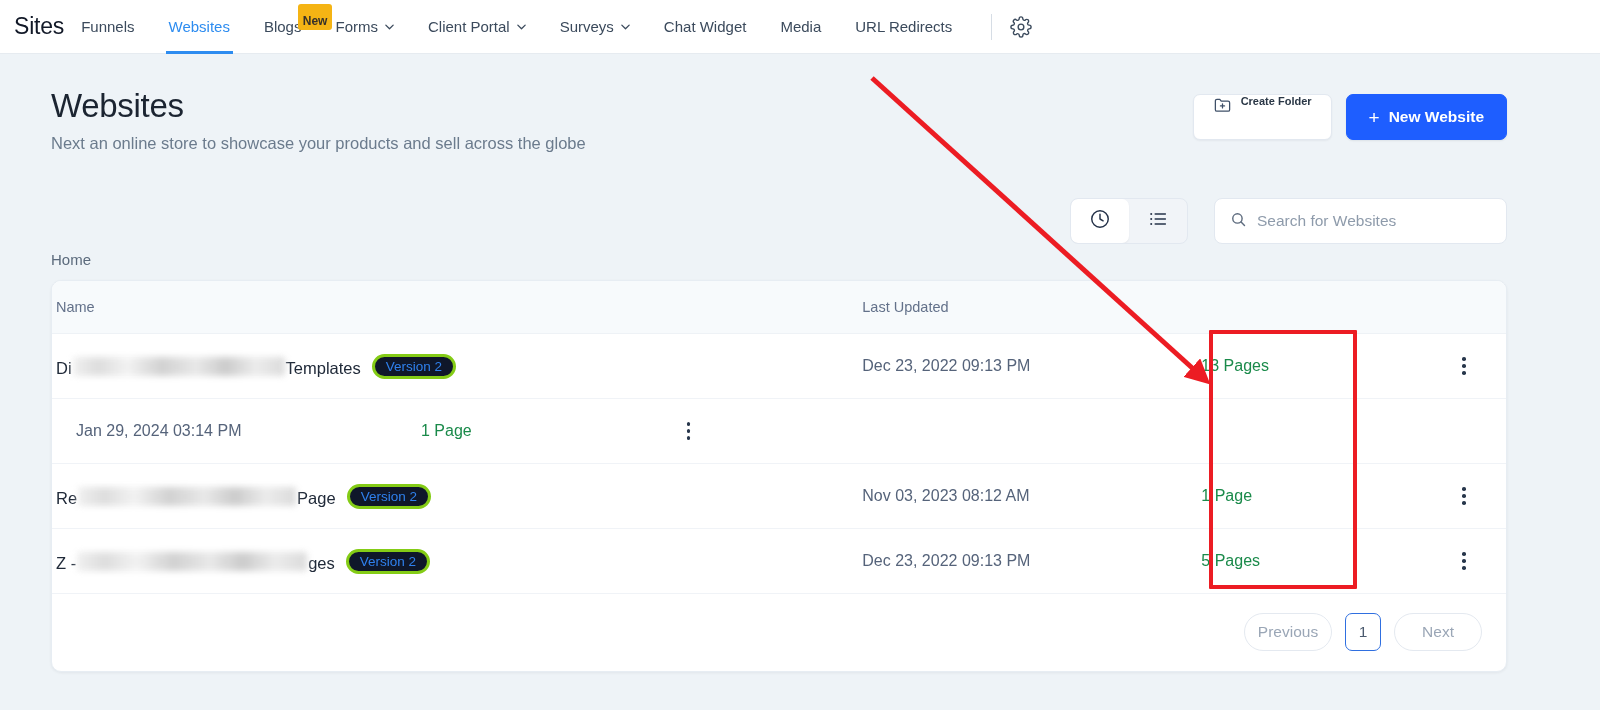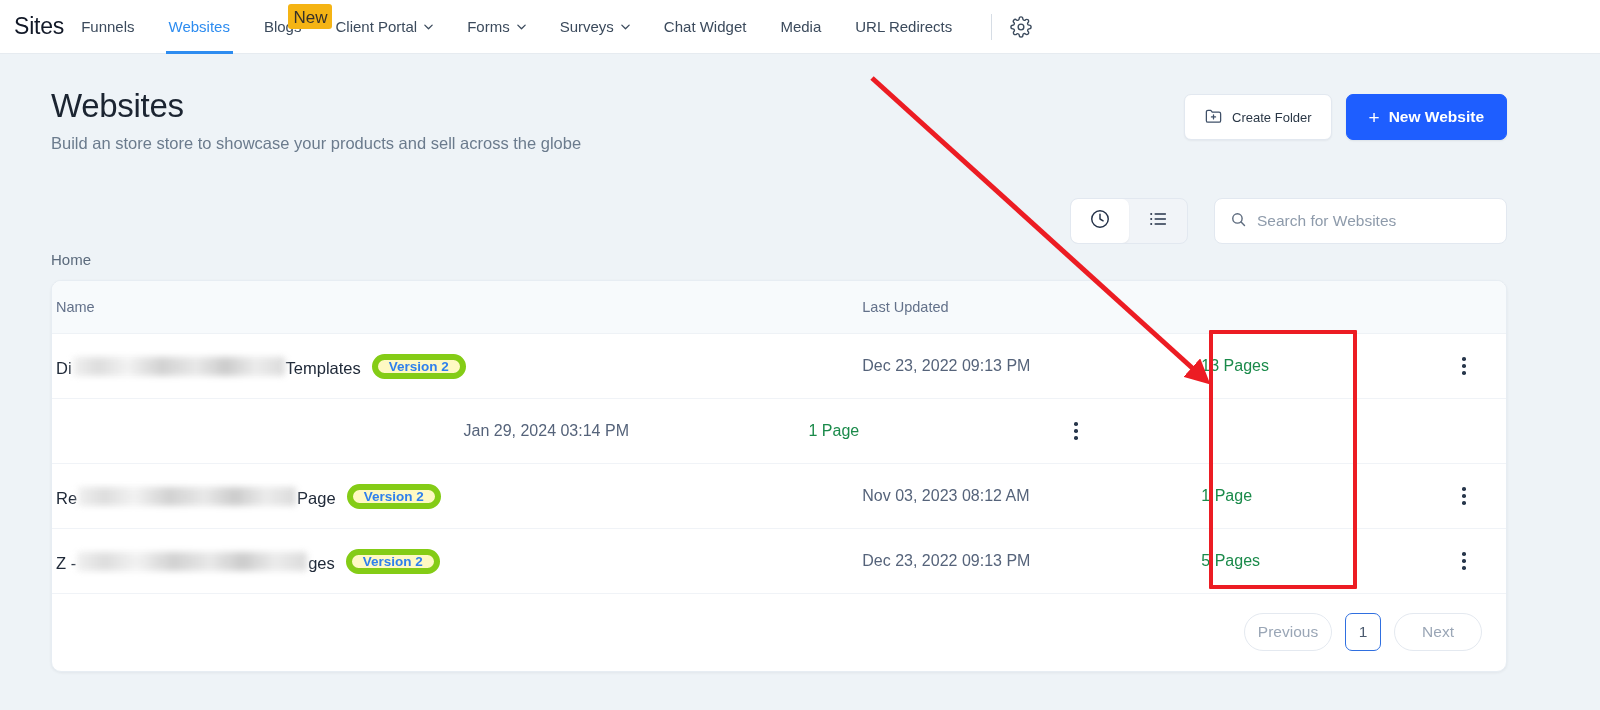--- a/index.html
+++ b/index.html
@@ -37,45 +37,45 @@
   .navitem.active { color: #2d8cf0; }
   .navitem.active::after {
     content: ""; position: absolute; left: 14px; right: 14px; bottom: 0;
     height: 2.5px; background: #2d8cf0;
   }
   .caret { display: inline-block; width: 10px; height: 10px; position: relative; top: -1px; }
   .caret svg { display: block; }
   .newbadge {
     position: absolute; top: 4px; right: -14px;
     background: #f5b414; color: #36312a;
-    font-size: 17px; font-weight: 400;
-    padding: 5px 5px 2px; border-radius: 3px; line-height: 1.1;
+    font-size: 12px; font-weight: 700;
+    padding: 11px 5px 2px; border-radius: 3px; line-height: 1.1;
   }
   .navdivider { width: 1px; height: 26px; background: #d6dde5; margin: 0 14px 0 22px; }
   .gearbtn {
     display: flex; align-items: center; justify-content: center;
     width: 30px; height: 30px; cursor: pointer; color: #3b4a5c;
   }
 
   
   .page { position: absolute; top: 54px; left: 0; width: 1600px; height: 656px; background: #eef3f7; }
 
   .page-head { position: absolute; left: 51px; top: 33px; }
   .page-title { font-size: 33px; color: #1b2431; font-weight: 400; letter-spacing: -0.3px; }
   .page-sub { font-size: 16.5px; color: #6b7b8d; margin-top: 9px; }
 
   .head-actions {
     position: absolute; right: 93px; top: 40px;
     display: flex; align-items: center; gap: 14px;
   }
   .btn-secondary {
-    display: flex; align-items: center; gap: 9px;
+    display: flex; gap: 9px;
     height: 46px; padding: 0 19px;
     background: #ffffff; border: 1px solid #e2e8f0; border-radius: 7px;
-    font-size: 13px; color: #2a3746; font-weight: 400;
+    font-size: 11px; color: #2a3746; font-weight: 700;
     cursor: pointer; box-shadow: 0 1px 2px rgba(16,24,40,.05);
     white-space: nowrap;
   }
   .btn-primary {
     display: flex; align-items: center; gap: 9px;
     height: 46px; padding: 0 22px;
     background: #1e5eff; border: 1px solid #1e5eff; border-radius: 7px;
     font-size: 15.5px; color: #ffffff; font-weight: 700;
     cursor: pointer; box-shadow: 0 1px 2px rgba(16,24,40,.08);
     white-space: nowrap;
@@ -130,21 +130,21 @@
     height: 53px; background: #f7fafc; border-bottom: 1px solid #eef2f6;
   }
   .th { font-size: 14.5px; color: #63718a; font-weight: 400; }
   .col-name   { width: 800px; padding-left: 4px; }
   .col-date   { width: 345px; margin-left: 24px; }
   .col-pages  { width: 225px; }
   .col-menu   { width: 85px; display: flex; justify-content: center; }
 
   .trow {
     display: flex; align-items: center;
-    height: 65px; border-bottom: 1px solid #f0f3f7; justify-content: center;
+    height: 65px; border-bottom: 1px solid #f0f3f7;
   }
   .trow:last-of-type { border-bottom: none; }
   .cell { display: flex; align-items: center; }
 
   .rowname { display: flex; align-items: center; gap: 11px; font-size: 16.5px; color: #202a39; white-space: nowrap; }
   .nameline { display: flex; align-items: baseline; }
   .blur {
     display: inline-block;
     height: 19px; margin: 0 1px;
     border-radius: 2px;
@@ -153,23 +153,23 @@
     opacity: .95;
     position: relative; top: 2px;
   }
   .blur.blue {
     background: linear-gradient(90deg,#dbeafe 0%,#93c5fd 30%,#bfdbfe 55%,#9ec8fb 78%,#dbeafe 100%);
     height: 21px; border-radius: 11px;
   }
   .verbadge {
     display: inline-flex; align-items: center; justify-content: center;
     height: 25px; padding: 0 11px;
-    border: 6px solid #84cc16; border-radius: 13px;
-    background: #fef9c3; color: #2f80ed;
-    font-size: 13.5px; font-weight: 700; white-space: nowrap;
+    border: 3px solid #84cc16; border-radius: 13px;
+    background: #0f172a; color: #2f80ed;
+    font-size: 13.5px; font-weight: 400; white-space: nowrap;
   }
   .datecell { font-size: 16px; color: #55637a; }
   .pagescell { font-size: 16px; color: #1a8a4a; }
   .kebab {
     display: flex; flex-direction: column; align-items: center; gap: 3.5px;
     padding: 8px 12px; cursor: pointer;
   }
   .kebab i { display: block; width: 3.6px; height: 3.6px; border-radius: 50%; background: #27364b; }
 
   
@@ -216,38 +216,38 @@
         <span>Websites</span>
       </div>
 
       <div class="navitem">
         <span>Blogs</span>
         <span class="newbadge">New</span>
       </div>
 
 
       <div class="navitem">
+        <span>Forms</span>
+        <span class="caret">
+          <svg width="11" height="11" viewBox="0 0 12 12">
+              <path d="M2 4.5 L6 8.5 L10 4.5" fill="none" stroke="#3b4a5c" stroke-width="1.4" stroke-linecap="round" stroke-linejoin="round"></path>
+            </svg>
+        </span>
+      </div>
+
+      <div class="navitem">
         <span>Client Portal</span>
         <span class="caret">
           <svg width="11" height="11" viewBox="0 0 12 12">
               <path d="M2 4.5 L6 8.5 L10 4.5" fill="none" stroke="#3b4a5c" stroke-width="1.4" stroke-linecap="round" stroke-linejoin="round"></path>
             </svg>
         </span>
       </div>
 
       <div class="navitem">
-        <span>Forms</span>
-        <span class="caret">
-          <svg width="11" height="11" viewBox="0 0 12 12">
-              <path d="M2 4.5 L6 8.5 L10 4.5" fill="none" stroke="#3b4a5c" stroke-width="1.4" stroke-linecap="round" stroke-linejoin="round"></path>
-            </svg>
-        </span>
-      </div>
-
-      <div class="navitem">
         <span>Surveys</span>
         <span class="caret">
           <svg width="11" height="11" viewBox="0 0 12 12">
               <path d="M2 4.5 L6 8.5 L10 4.5" fill="none" stroke="#3b4a5c" stroke-width="1.4" stroke-linecap="round" stroke-linejoin="round"></path>
             </svg>
         </span>
       </div>
 
       <div class="navitem">
         <span>Chat Widget</span>
@@ -270,21 +270,21 @@
         </svg>
       </div>
 
     </div>
   </div>
 
   <div class="page">
 
     <div class="page-head">
       <div class="page-title">Websites</div>
-      <div class="page-sub">Build an store store to showcase your products and sell across the globe</div>
+      <div class="page-sub">Next an online store to showcase your products and sell across the globe</div>
     </div>
 
     <div class="head-actions">
       <div class="btn-secondary">
         <span>
           <svg width="19" height="19" viewBox="0 0 24 24" fill="none" stroke="#3f5068" stroke-width="1.6" stroke-linecap="round" stroke-linejoin="round">
             <path d="M3 7.5a2 2 0 0 1 2-2h3.6l1.8 2.2H19a2 2 0 0 1 2 2v8.8a2 2 0 0 1-2 2H5a2 2 0 0 1-2-2z"></path>
             <path d="M12 11.2v5.2M9.4 13.8h5.2"></path>
           </svg>
         </span>

